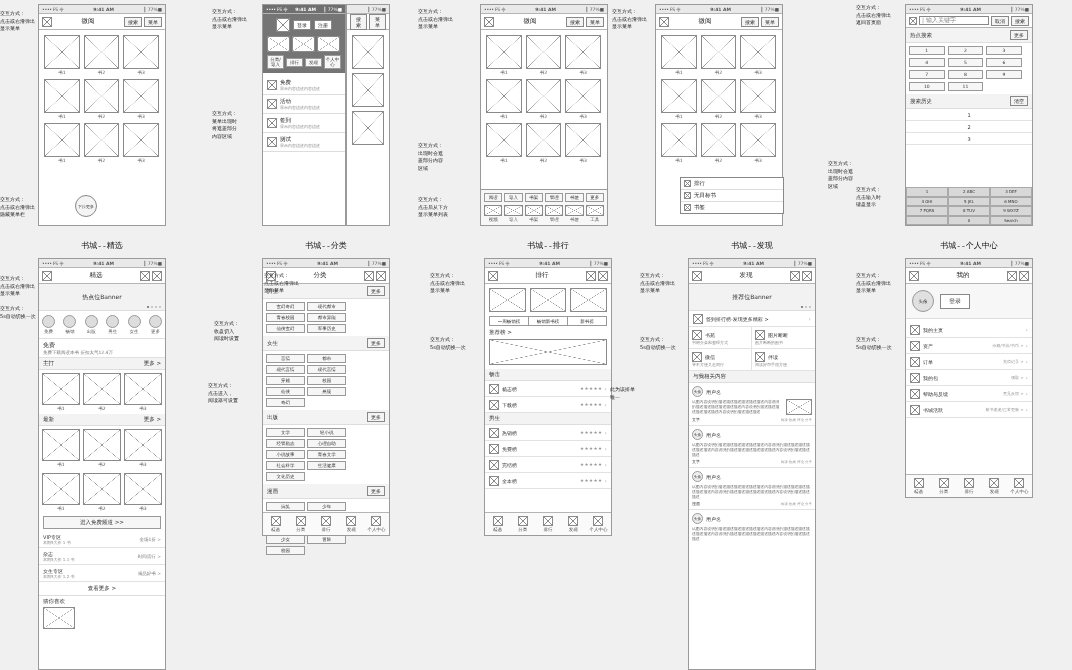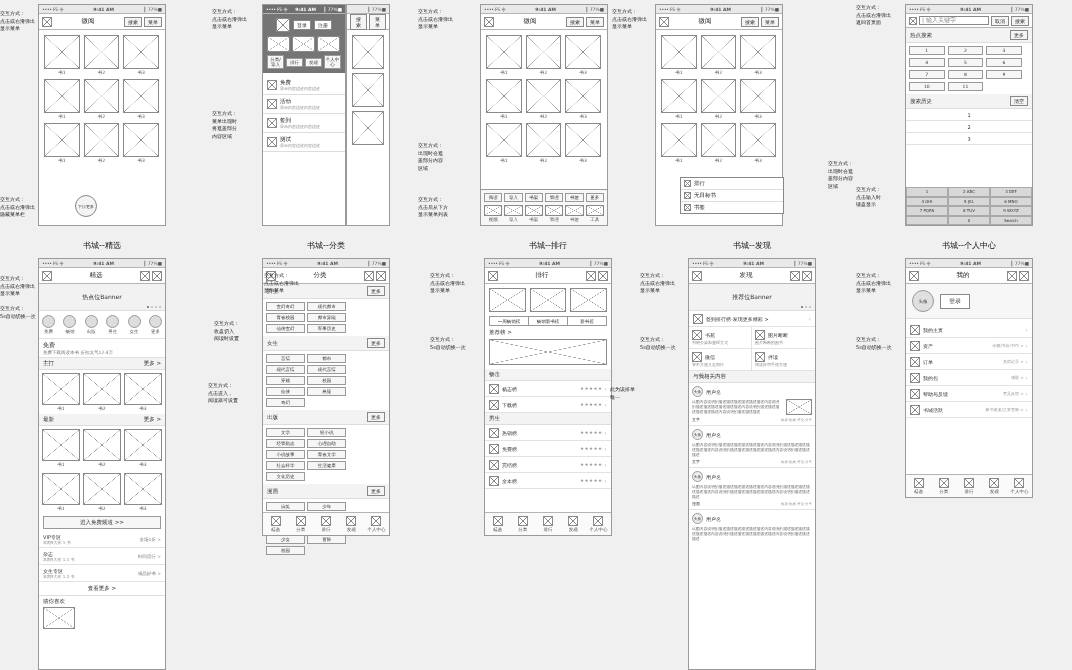--- a/index.html
+++ b/index.html
@@ -34,21 +34,21 @@
   .kb{background:#d8d8d8;border:1px solid #aaa;box-sizing:border-box;}
   .ph{color:#888;}
   .menuitem{display:flex;align-items:center;gap:3px;padding:3px 4px;border-bottom:1px solid #ddd;}
   .menuitem .t{font-size:5.5px;color:#222;}
   .menuitem .s{font-size:4px;color:#888;}
   .listrow{display:flex;align-items:center;justify-content:space-between;
            padding:2.5px 4px;border-bottom:1px solid #e2e2e2;font-size:5px;color:#333;}
   .chev{color:#aaa;font-size:6px;}
   .secthead{display:flex;align-items:center;justify-content:space-between;
             padding:2px 4px;background:#f3f3f3;border-bottom:1px solid #ddd;font-size:5.5px;}
-  .title{position:absolute;font-size:8px;color:#111;text-align:center;}
+  .title{position:absolute;font-size:8px;color:#111;text-align:center;font-family:Liberation Mono, monospace;}
   .dots{display:flex;gap:2px;align-items:center;}
   .dot{width:2px;height:2px;border-radius:50%;background:#bbb;}
   .dot.on{background:#666;}
   .segs{display:flex;border:1px solid #999;}
   .segs div{flex:1;text-align:center;font-size:4.5px;padding:1.5px 0;border-right:1px solid #999;}
   .segs div:last-child{border-right:none;}
   .tagbtn{border:1px solid #999;background:#f6f6f6;font-size:4.5px;padding:1px 0;text-align:center;}
   .stars{font-size:4.5px;color:#999;letter-spacing:0.5px;}
 </style>
 </head>

